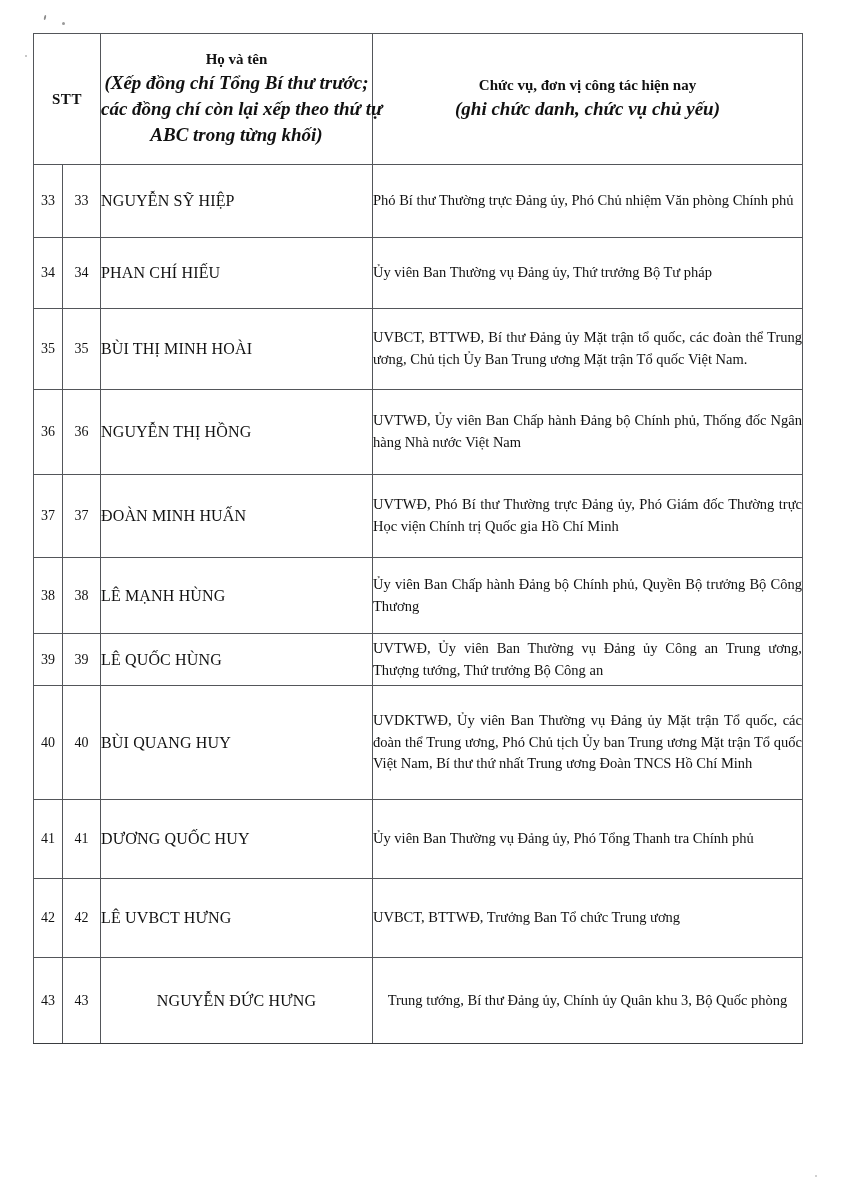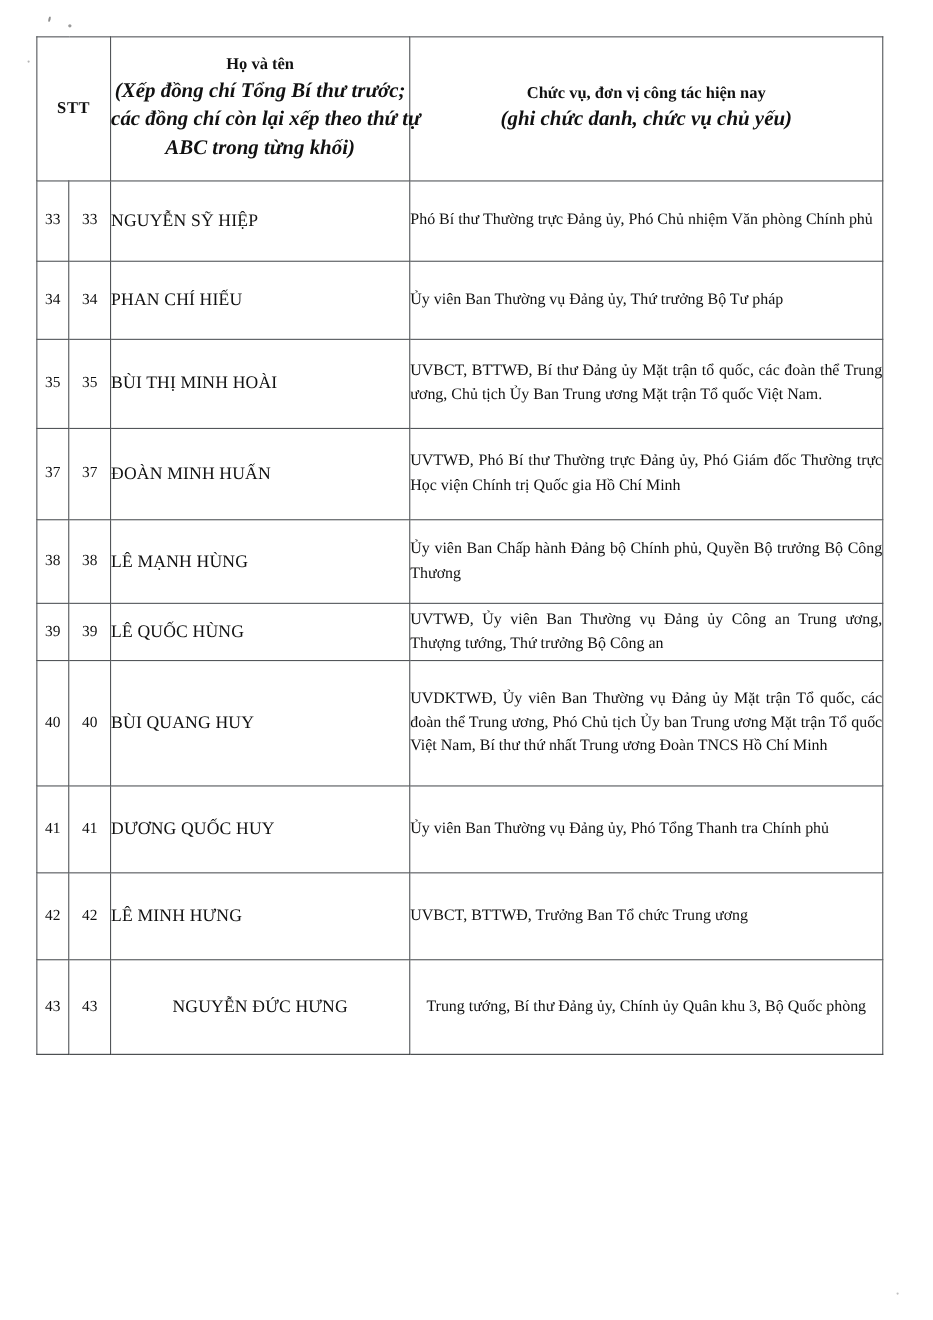--- a/index.html
+++ b/index.html
@@ -184,20 +184,28 @@
 
       <tr class="r35">
         <td class="num">35</td>
         <td class="num">35</td>
         <td class="name">BÙI THỊ MINH HOÀI</td>
         <td class="pos">
             <span class="ptext">UVBCT, BTTWĐ, Bí thư Đảng ủy Mặt trận tổ quốc, các đoàn thể Trung ương, Chủ tịch Ủy Ban Trung ương Mặt trận Tổ quốc Việt Nam.</span>
           </td>
       </tr>
 
+      <tr class="r36">
+        <td class="num">36</td>
+        <td class="num">36</td>
+        <td class="name">NGUYỄN THỊ HỒNG</td>
+        <td class="pos">
+            <span class="ptext">UVTWĐ, Ủy viên Ban Chấp hành Đảng bộ Chính phủ, Thống đốc Ngân hàng Nhà nước Việt Nam</span>
+          </td>
+      </tr>
 
       <tr class="r37">
         <td class="num">37</td>
         <td class="num">37</td>
         <td class="name">ĐOÀN MINH HUẤN</td>
         <td class="pos">
             <span class="ptext">UVTWĐ, Phó Bí thư Thường trực Đảng ủy, Phó Giám đốc Thường trực Học viện Chính trị Quốc gia Hồ Chí Minh</span>
           </td>
       </tr>
 
@@ -233,21 +241,21 @@
         <td class="num">41</td>
         <td class="name">DƯƠNG QUỐC HUY</td>
         <td class="pos">
             <span class="ptext">Ủy viên Ban Thường vụ Đảng ủy, Phó Tổng Thanh tra Chính phủ</span>
           </td>
       </tr>
 
       <tr class="r42">
         <td class="num">42</td>
         <td class="num">42</td>
-        <td class="name">LÊ MINH HƯNG</td>
+        <td class="name">LÊ UVBCT HƯNG</td>
         <td class="pos">
             <span class="ptext">UVBCT, BTTWĐ, Trưởng Ban Tổ chức Trung ương</span>
           </td>
       </tr>
 
       <tr class="r43">
         <td class="num">43</td>
         <td class="num">43</td>
         <td class="name">NGUYỄN ĐỨC HƯNG</td>
         <td class="pos">

